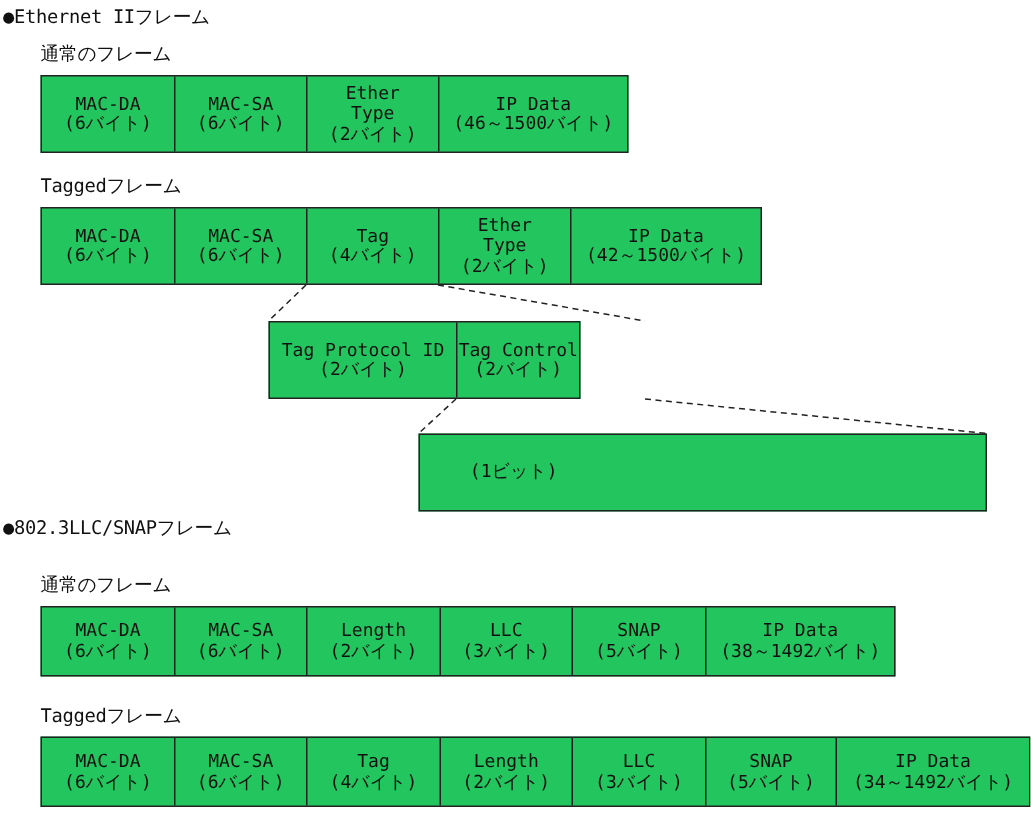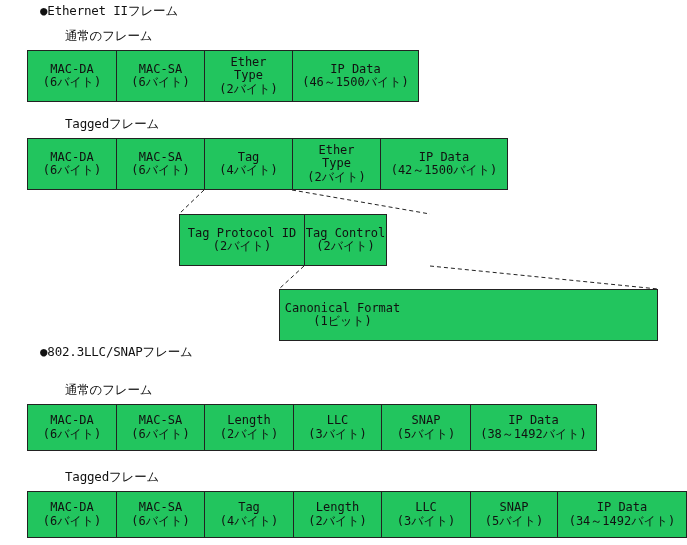--- a/index.html
+++ b/index.html
@@ -1,18 +1,18 @@
 <!DOCTYPE html>
 <html><head>
 <meta charset="utf-8">
 <style>
   html, body { margin:0; padding:0; background:#fff; }
   body { width:687px; height:545px; position:relative; overflow:hidden;
          font-family:"DejaVu Sans Mono","Liberation Mono",monospace; color:#111; font-size:12px; }
-  .lbl { position:absolute; font-size:12.5px; white-space:nowrap; letter-spacing:-0.2px;margin-left:38px; }
+  .lbl { position:absolute; font-size:12.5px; white-space:nowrap; letter-spacing:-0.2px; }
   .frame { position:absolute; border:1px solid #222; display:flex; box-sizing:border-box; background:#22c55e; }
   .cell { box-sizing:border-box; border-right:1px solid #222; display:flex; flex-direction:column;
           align-items:center; justify-content:center; text-align:center; line-height:13.5px; font-size:12px; white-space:nowrap; }
   .cell:last-child { border-right:none; }
   svg.conn { position:absolute; left:0; top:0; pointer-events:none; }
 </style>
 </head>
 <body>
 
 <div class="lbl" style="left:2px;top:3px;">●Ethernet IIフレーム</div>
@@ -68,21 +68,20 @@
       <span>(2バイト)</span>
     </div>
     <div class="cell" style="width: 125px; flex: 1 1 0%;">
       <span>Tag Control</span>
       <span>(2バイト)</span>
     </div>
   </div>
 
 <div class="frame" style="left:279px;top:289px;width:379px;height:52px;">
     <div class="cell" style="width: 125px;">
-      <span>Canonical Format</span>
       <span>(1ビット)</span>
     </div>
   </div>
 
 <svg class="conn" width="687" height="545">
   <line x1="204" y1="190" x2="179" y2="214" stroke="#222" stroke-width="1" stroke-dasharray="4,3"></line>
   <line x1="292" y1="190" x2="430" y2="214" stroke="#222" stroke-width="1" stroke-dasharray="4,3"></line>
   <line x1="304" y1="266" x2="279" y2="289" stroke="#222" stroke-width="1" stroke-dasharray="4,3"></line>
   <line x1="430" y1="266" x2="658" y2="289" stroke="#222" stroke-width="1" stroke-dasharray="4,3"></line>
 </svg>

